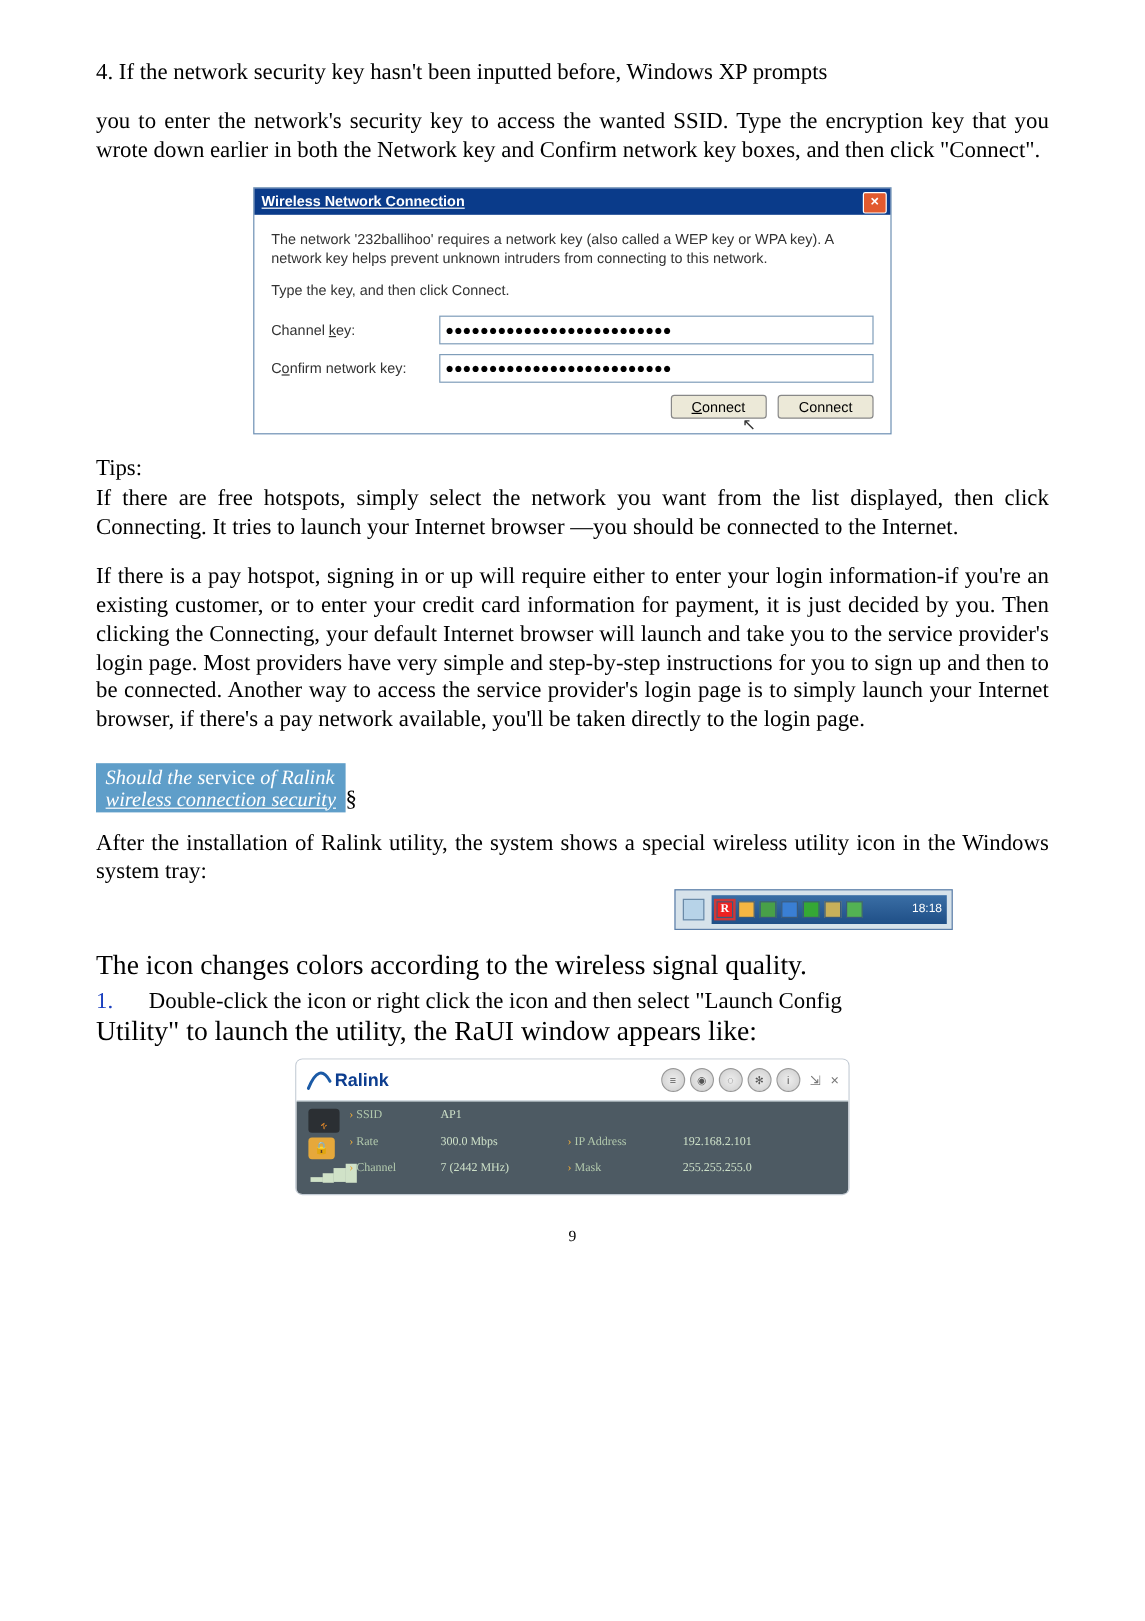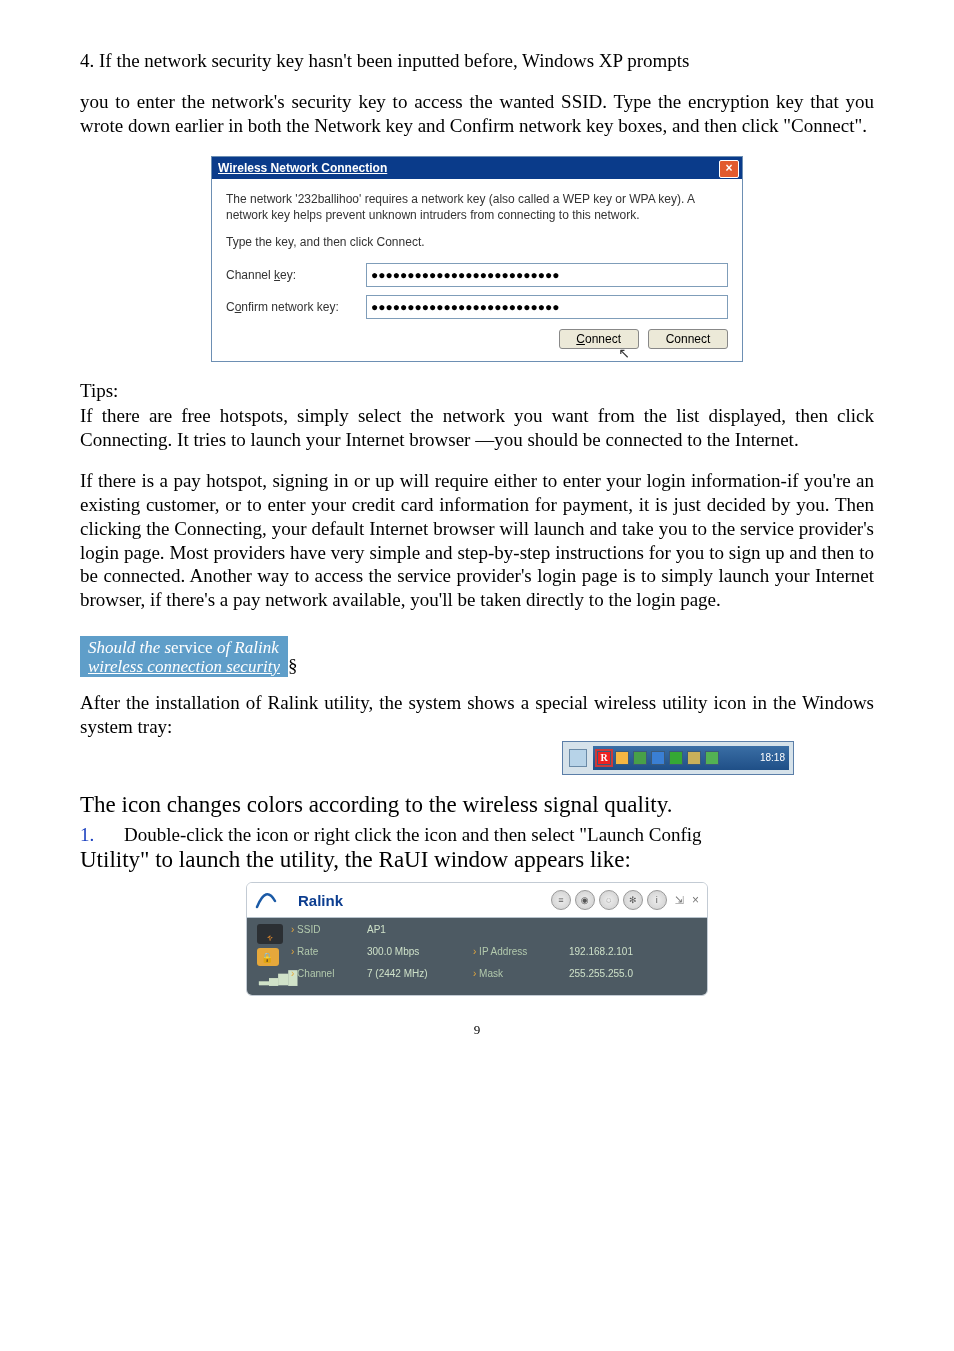--- a/index.html
+++ b/index.html
@@ -188,21 +188,21 @@
     padding: 0 8px;
     background: #fff;
     border-bottom: 1px solid #b7c3cc;
   }
   .ralink-logo {
     color: #0c3d8f;
     font-weight: bold;
     font-size: 15px;
     display: flex;
     align-items: center;
-    gap: 21px;
+    gap: 2px;
     font-family: Verdana, sans-serif;
   }
   .ralink-logo svg { display: block; }
   .ralink-icons { margin-left: auto; display: flex; gap: 4px; align-items: center; }
   .circle-icon {
     width: 18px; height: 18px; border-radius: 50%;
     border: 1px solid #999;
     background: radial-gradient(#eee,#ccc);
     display: flex; align-items: center; justify-content: center;
     font-size: 9px; color: #555;
@@ -235,20 +235,21 @@
     font-size: 10px; color:#fff;
   }
   .signal-icon { font-size: 13px; color: #d0e2c8; padding-left:2px;}
   .ralink-grid {
     flex:1;
     display: grid;
     grid-template-columns: 70px 100px 90px 110px;
     row-gap: 5px;
     column-gap: 6px;
     font-size: 10px;
+    font-family: Liberation Serif, serif;
   }
   .ralink-grid .lbl { color:#b2c9ad;}
   .ralink-grid .chev::before { content: "› "; color:#e6a83b;}
   .page-num { text-align: center; font-size: 13px; margin-top: 26px; font-family: "Times New Roman", serif;}
 </style>
 </head>
 <body>
 
 <p class="section-heading">4. If the network security key hasn't been inputted before, Windows XP prompts</p>
 

